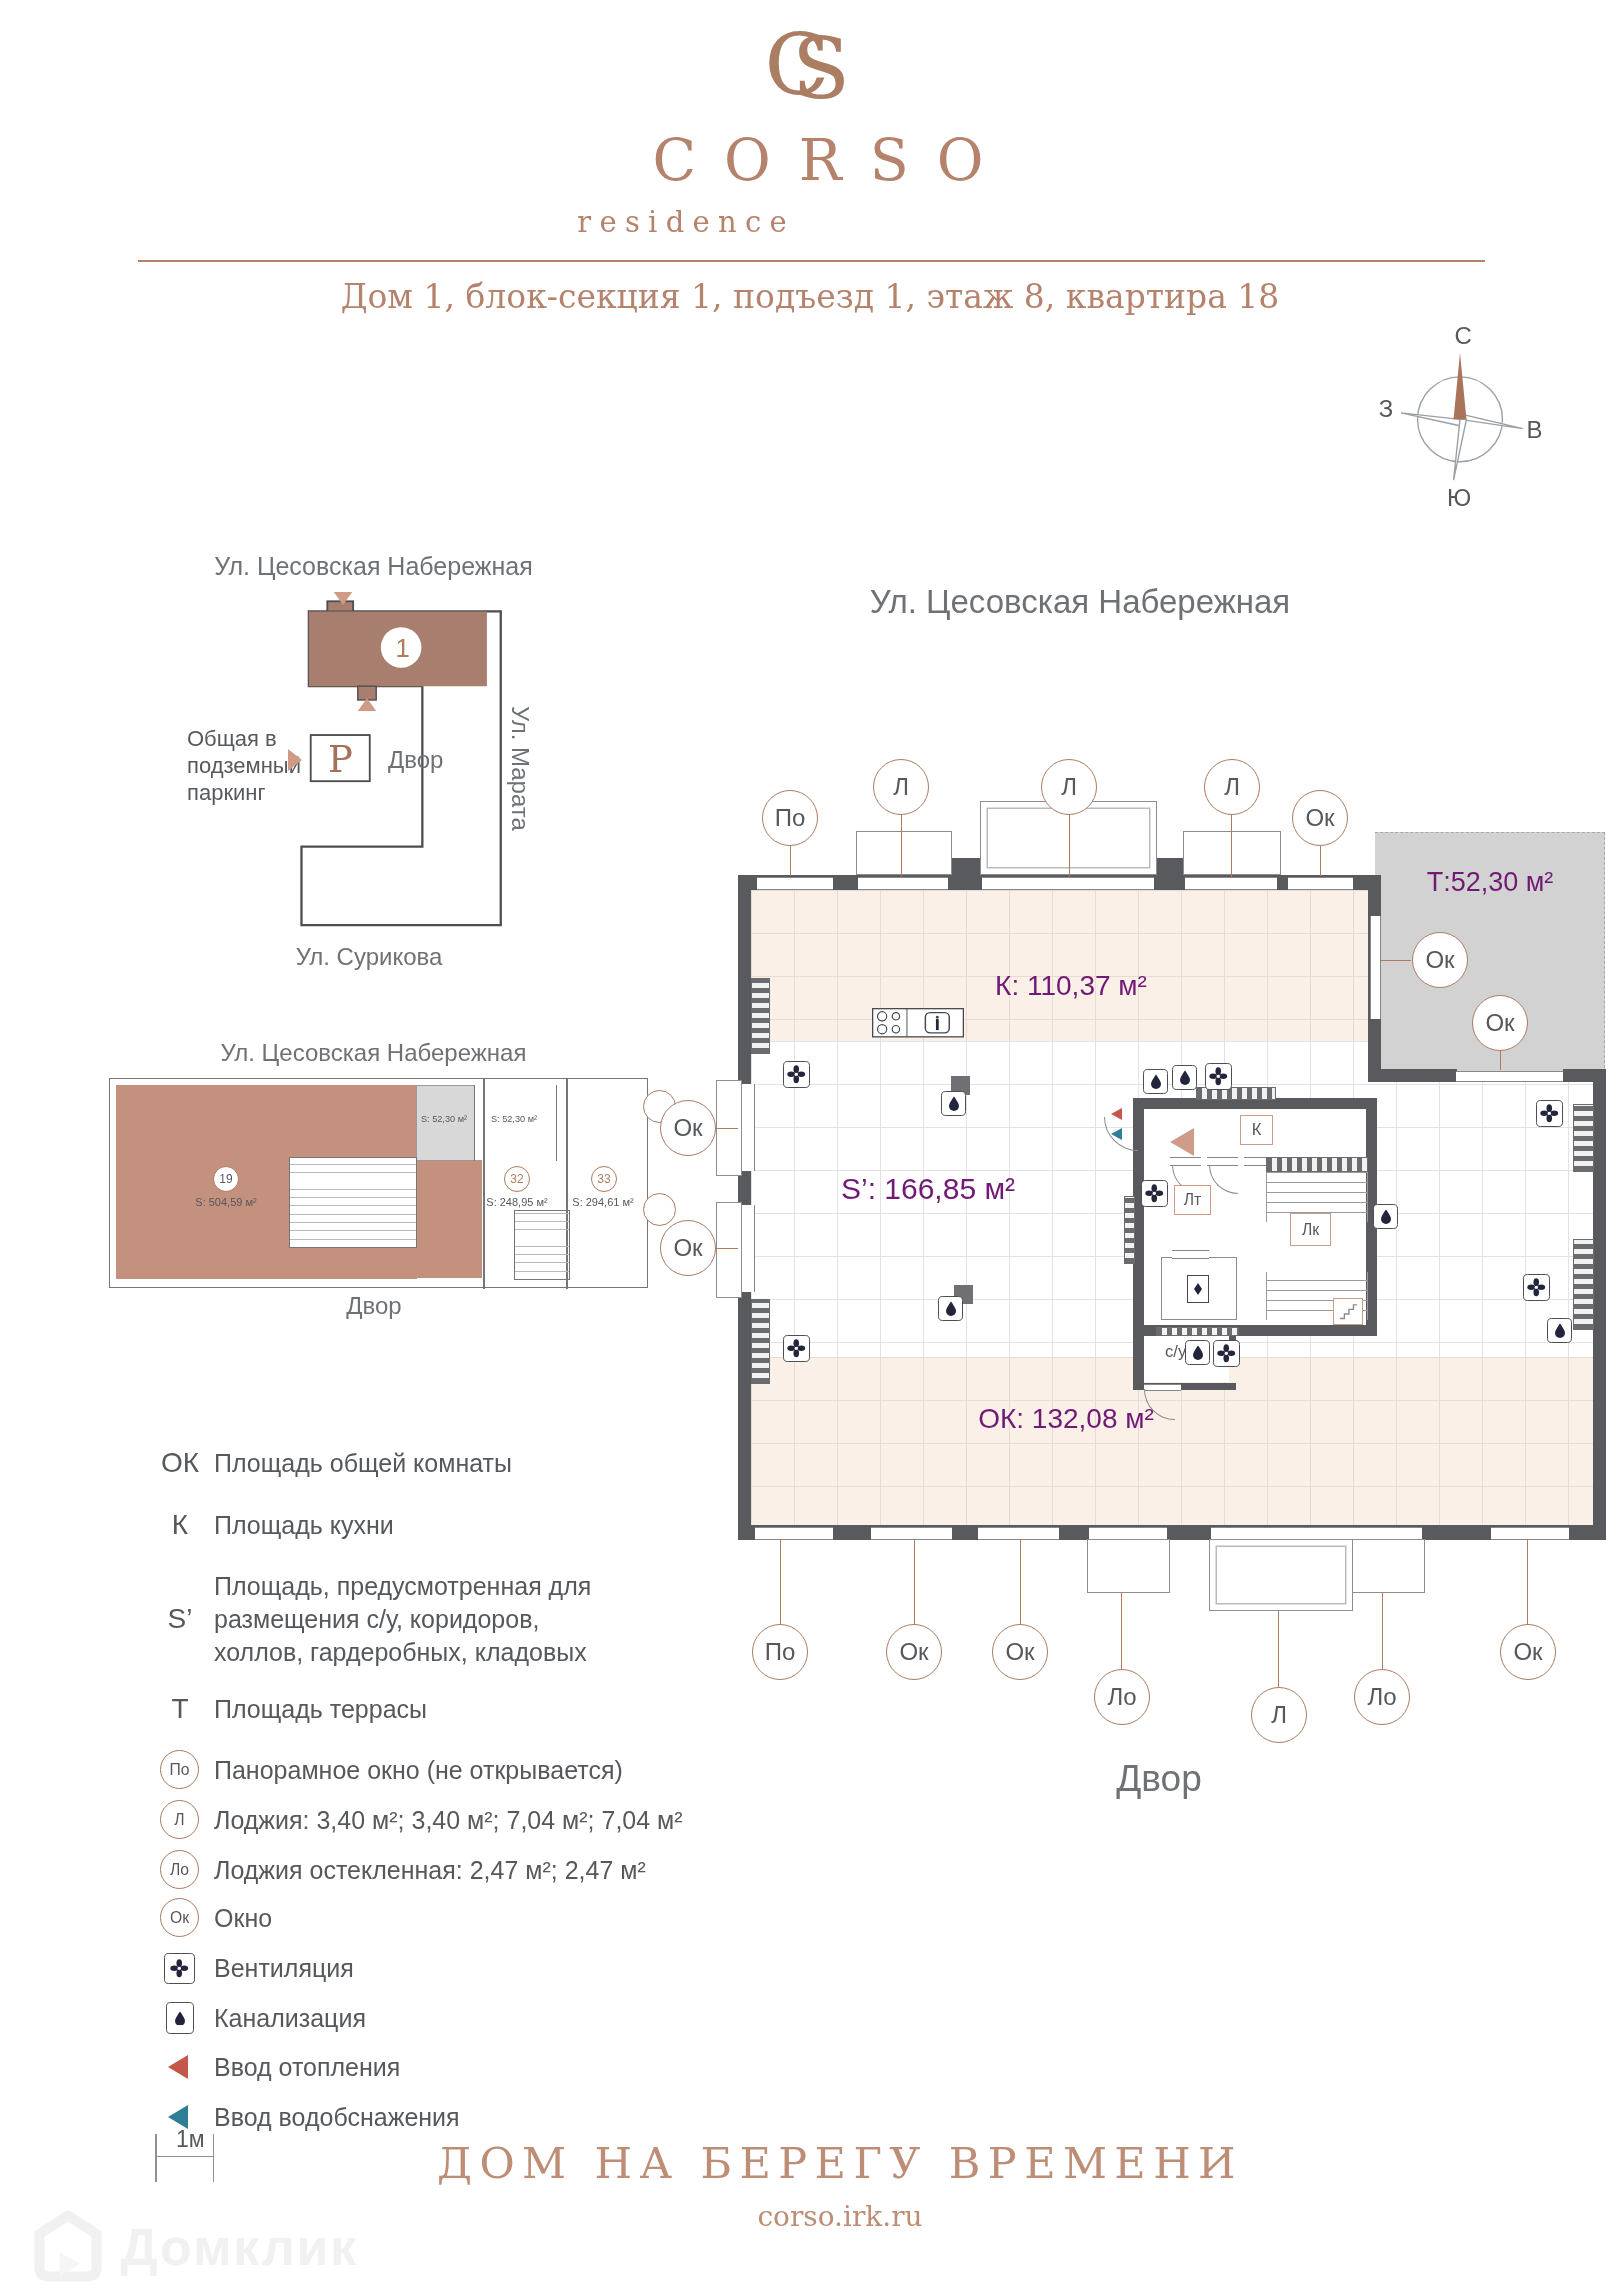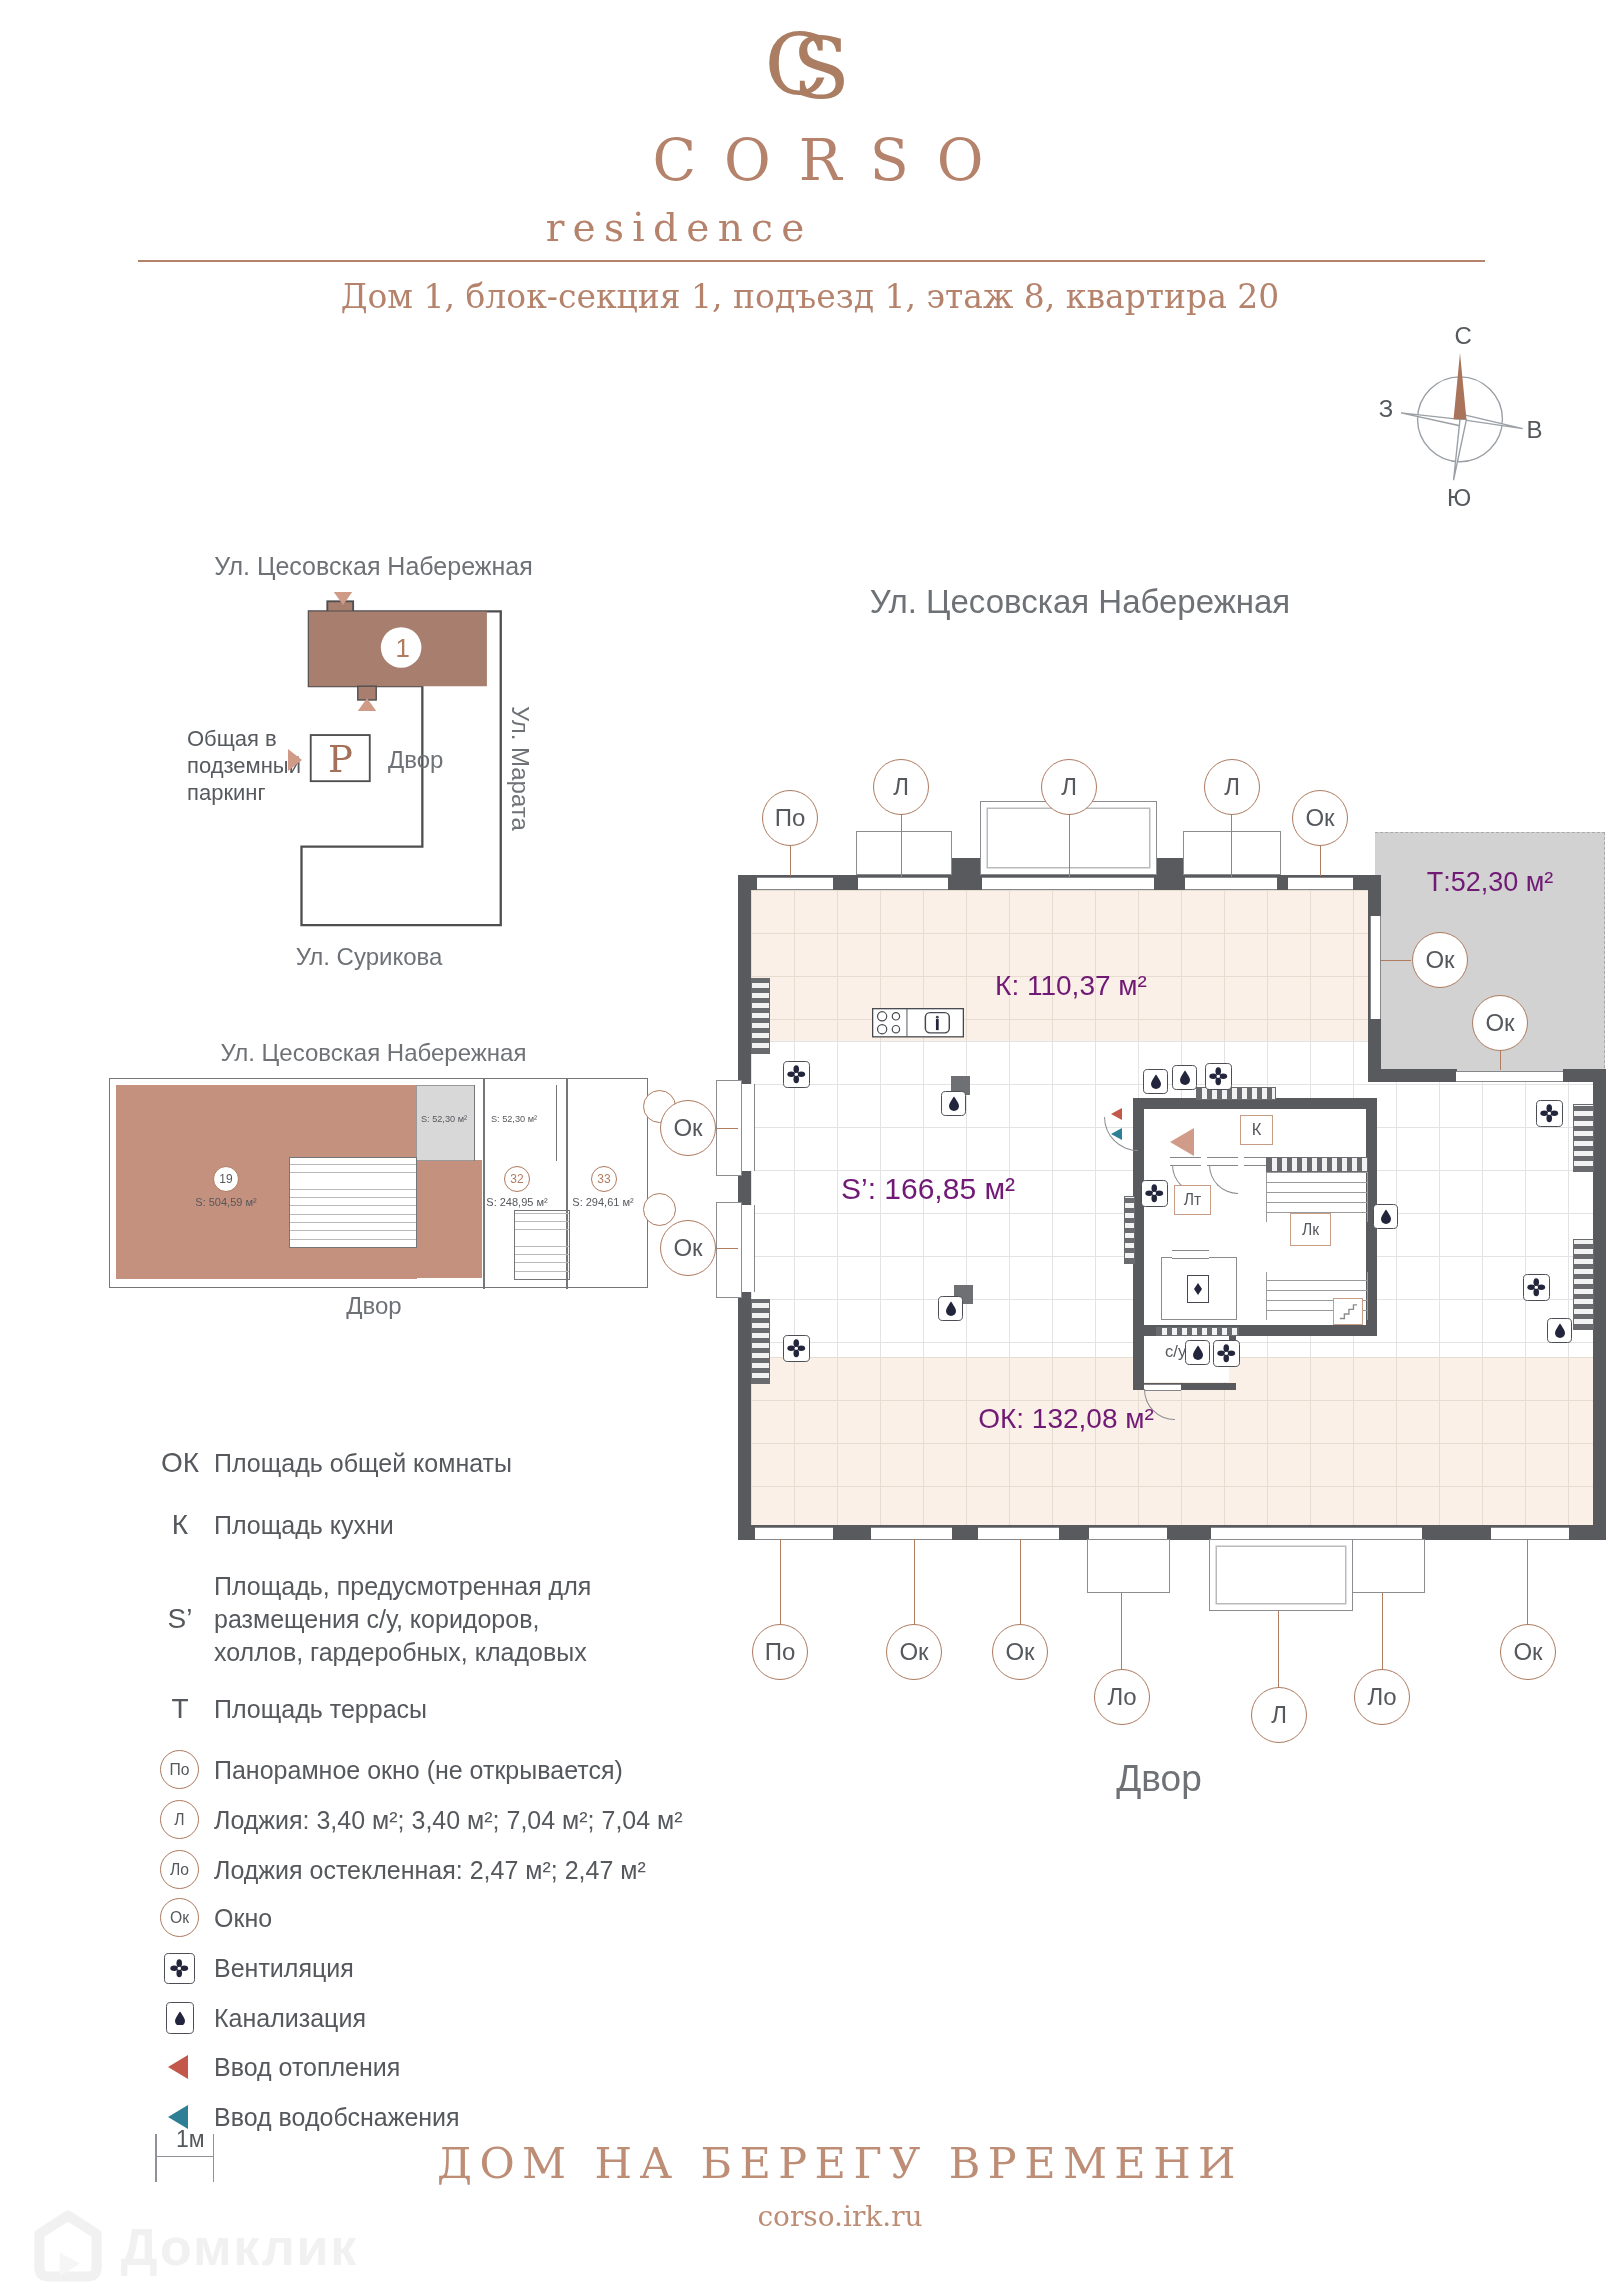--- a/index.html
+++ b/index.html
@@ -43,23 +43,23 @@
     <span style="font-size:52px;font-weight:bold;color:#f1f1f1;letter-spacing:1.8px">Домклик</span>
   </div>
 
   <div class="abs" style="left:757px;top:9.2px;width:107px;height:102px">
     <svg width="107" height="102" viewBox="0 0 116 110">
       <text x="8" y="92" font-family="DejaVu Serif,serif" font-size="92" fill="#ab7e63">C</text>
       <text x="38" y="96" font-family="DejaVu Serif,serif" font-size="92" fill="#ab7e63">S</text>
     </svg>
   </div>
   <div class="abs serif accent center" style="left:0;top:127px;width:1620px;font-size:57px;letter-spacing:28px;padding-left:44px;box-sizing:border-box">CORSO</div>
-  <div class="abs serif accent center" style="left:5px;top:205px;width:1340px;font-size:39px;letter-spacing:8.3px;padding-left:8.3px;box-sizing:border-box">residence</div>
+  <div class="abs serif accent center" style="left:12px;top:205px;width:1340px;font-size:29px;letter-spacing:8.3px;padding-left:8.3px;box-sizing:border-box">residence</div>
   <div class="abs" style="left:138px;top:260px;width:1347px;height:1.8px;background:#b5826c"></div>
-  <div class="abs serif accent center" style="left:0;top:277px;width:1620px;font-size:33px">Дом 1, блок-секция 1, подъезд 1,  этаж 8, квартира 20</div>
+  <div class="abs serif accent center" style="left:0;top:277px;width:1620px;font-size:33px">Дом 1, блок-секция 1, подъезд 1,  этаж 8, квартира 18</div>
 
 
   <div class="abs" style="left:1377px;top:325px;width:166px;height:185px">
     <svg width="166" height="185" viewBox="0 0 180 200">
       <circle cx="90" cy="102" r="46" fill="none" stroke="#9aa0a5" stroke-width="1.5"></circle>
       <polygon points="90,102 26,95 90,109" fill="#fff" stroke="#9aa0a5" stroke-width="1.5"></polygon>
       <polygon points="90,102 158,112 90,96" fill="#fff" stroke="#9aa0a5" stroke-width="1.5"></polygon>
       <polygon points="90,102 83,168 97,102" fill="#fff" stroke="#9aa0a5" stroke-width="1.5"></polygon>
       <polygon points="83,102 90,30 97,102" fill="#a9745a"></polygon>
       <text x="84" y="20" font-size="26" fill="#55585c" font-family="Liberation Sans,sans-serif">С</text>

